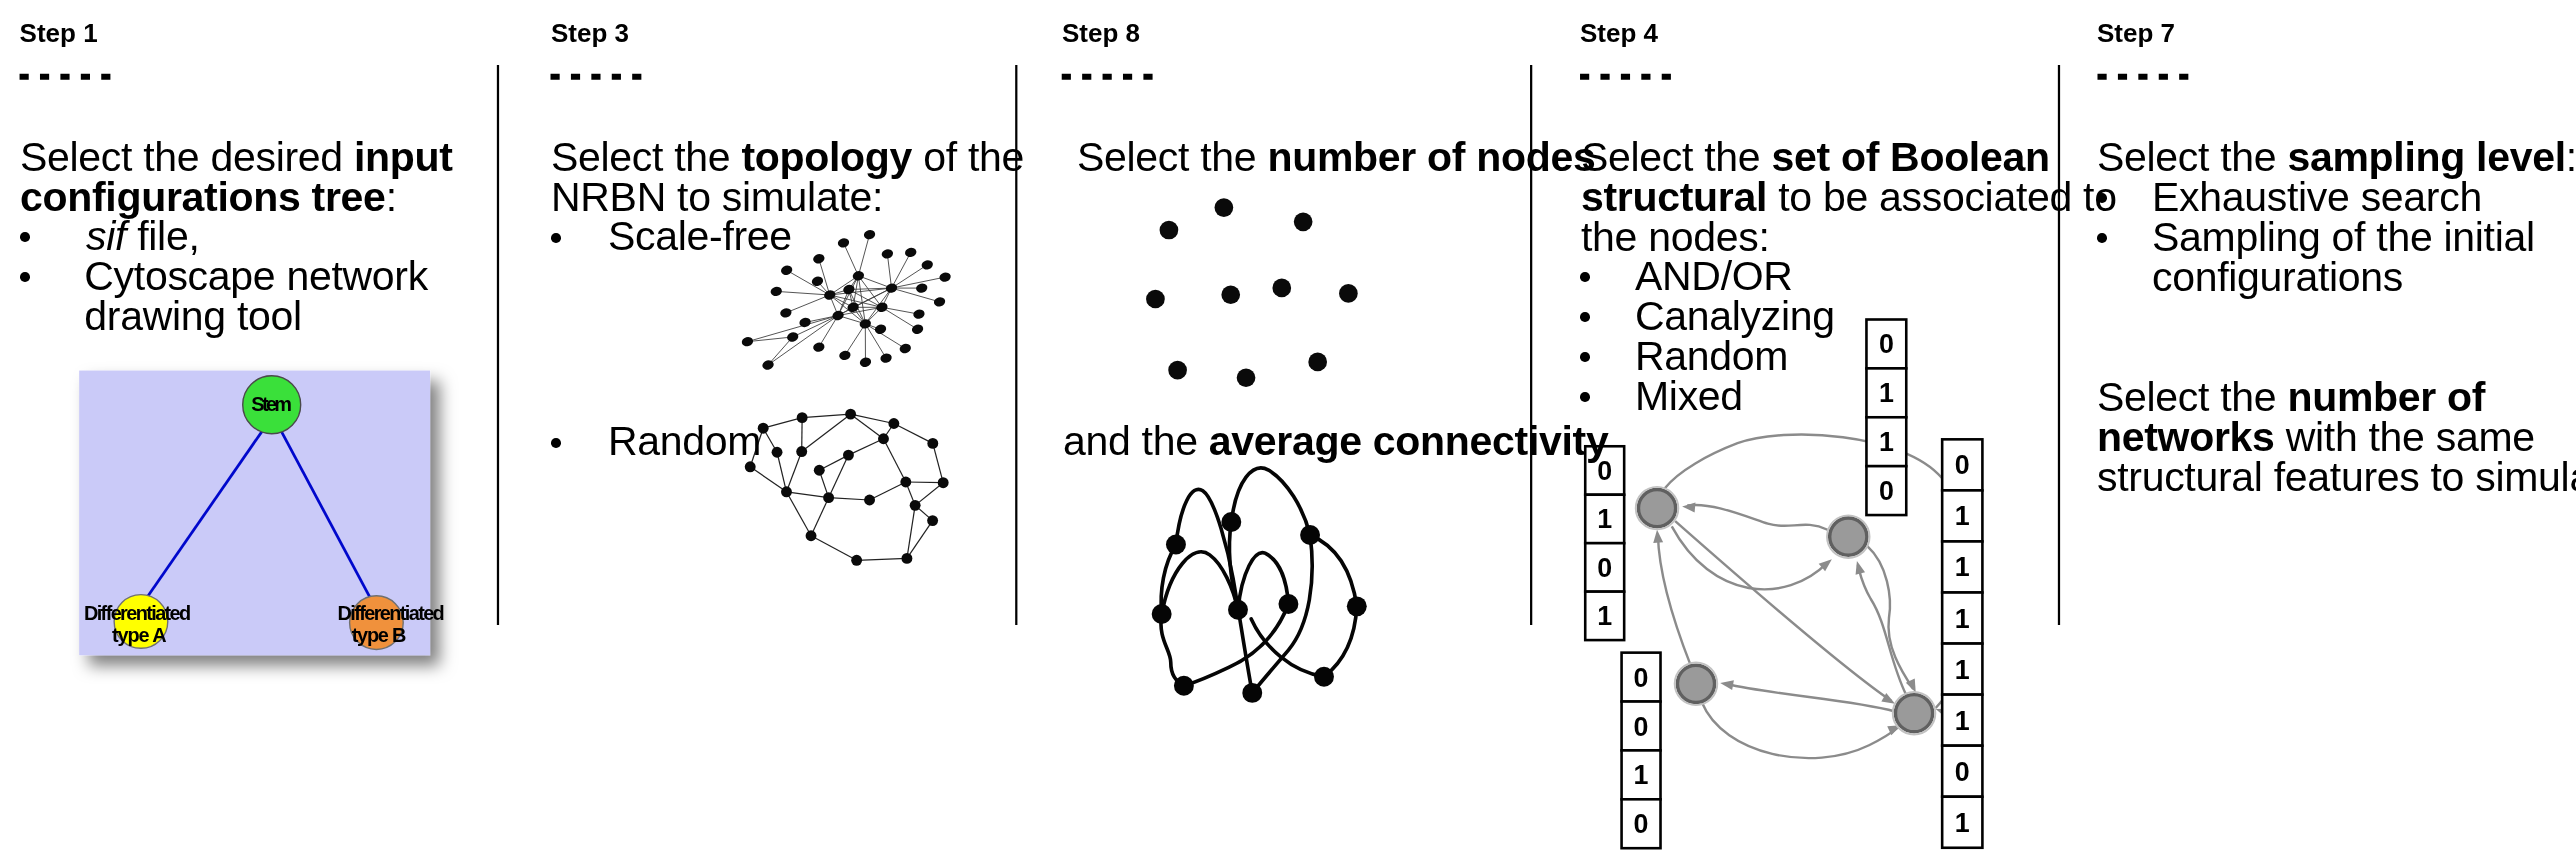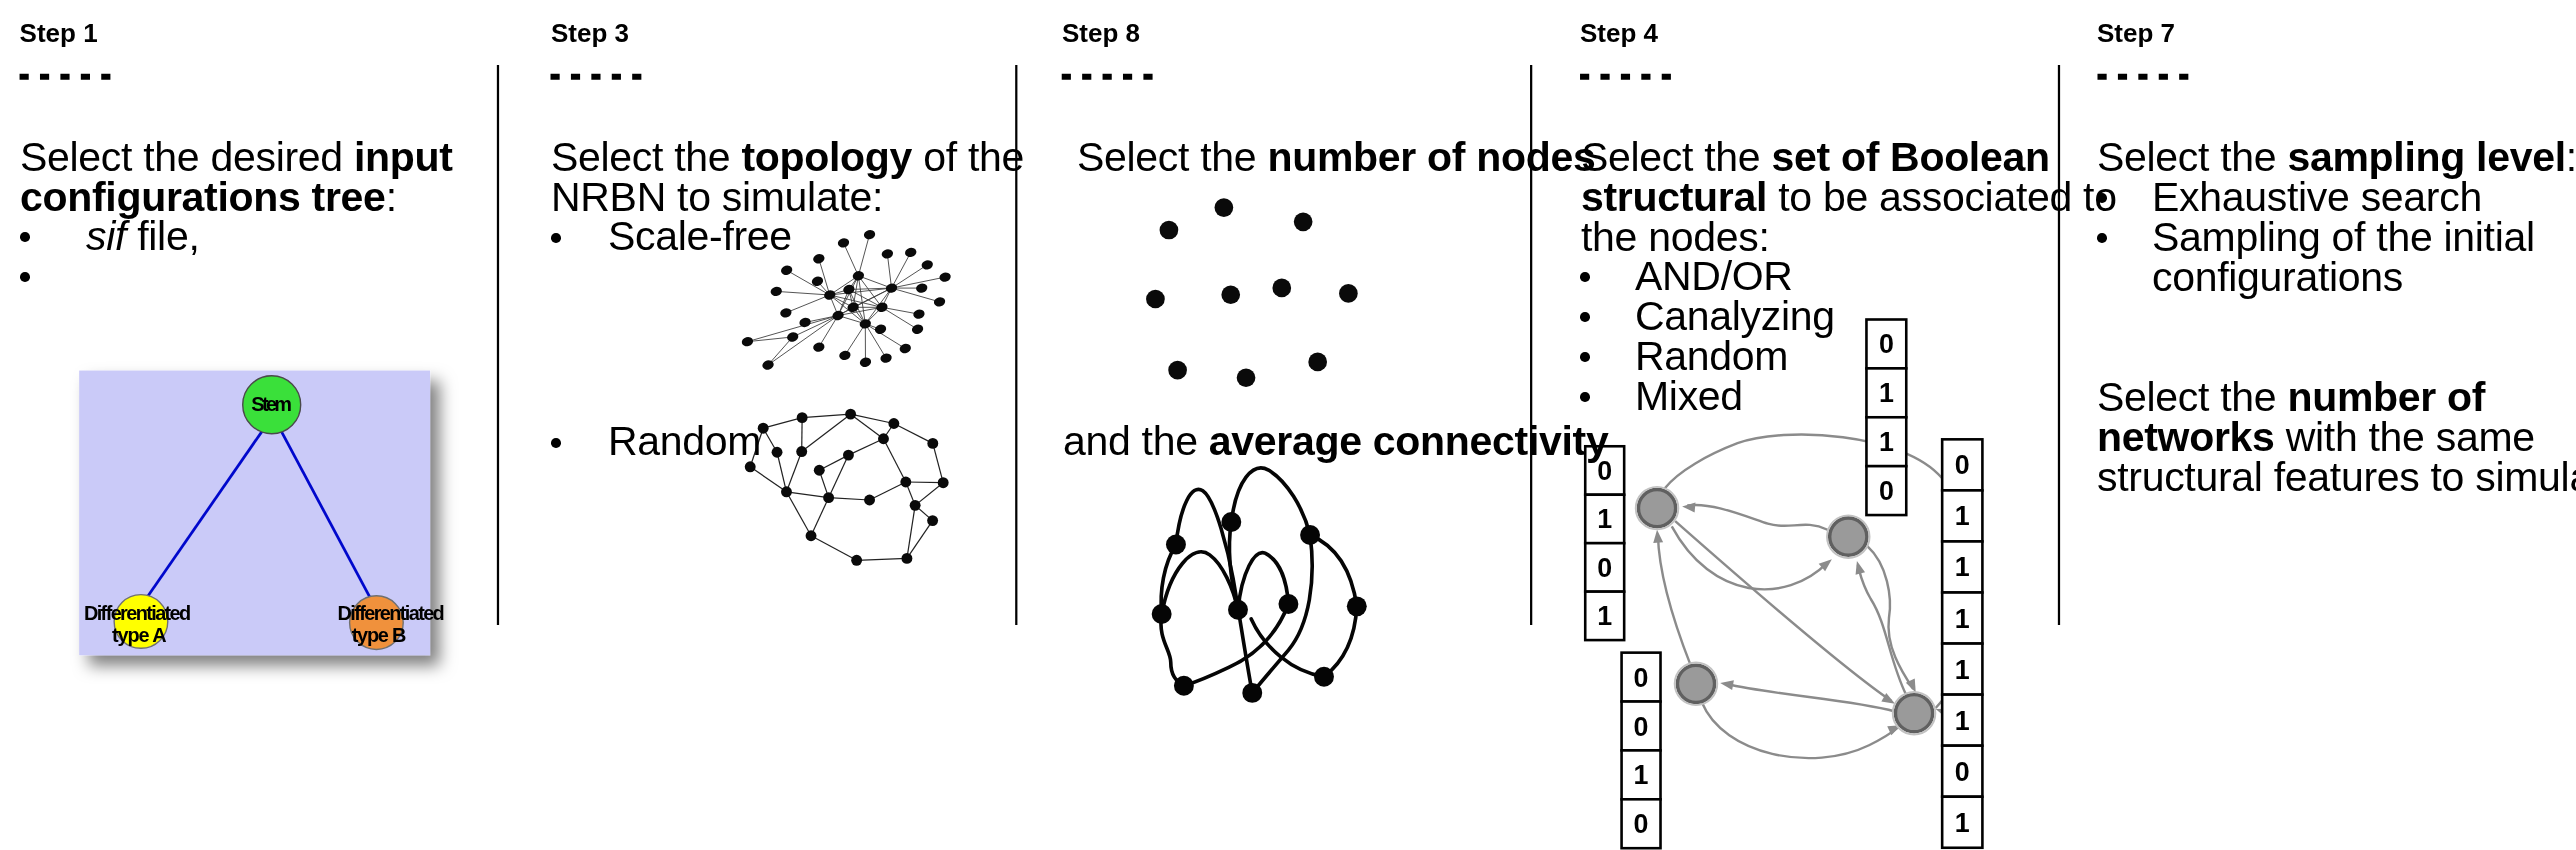--- a/index.html
+++ b/index.html
@@ -296,21 +296,21 @@
     <text x="2267.8" y="902.0" text-anchor="middle" font-size="31" font-weight="bold" fill="#000">0</text>
     <rect x="2244.5" y="920.5" width="46.5" height="59" fill="#fff" stroke="#000" stroke-width="3"></rect>
     <text x="2267.8" y="961.0" text-anchor="middle" font-size="31" font-weight="bold" fill="#000">1</text>
 </svg>
 <div class="h" style="left:19.6px;top:13px"><b>Step 1</b></div>
 <div class="h" style="left:551px;top:13px"><b>Step 3</b></div>
 <div class="h" style="left:1062px;top:13px"><b>Step 8</b></div>
 <div class="h" style="left:1580px;top:13px"><b>Step 4</b></div>
 <div class="h" style="left:2097px;top:13px"><b>Step 7</b></div>
 <div class="t" style="left:20px;top:137px">Select the desired <b>input</b><br><b>configurations tree</b>:</div>
-<div class="t" style="left:86px;top:216px"><i>sif</i>&nbsp;file,<br></div>
+<div class="t" style="left:86px;top:216px"><i>sif</i>&nbsp;file,<br><span style="position:relative;left:-1.7px">Cytoscape network<br>drawing tool</span></div>
 <div class="dot" style="left:20px;top:232px;width:9.7px;height:9.7px"></div>
 <div class="dot" style="left:20px;top:272px;width:9.7px;height:9.7px"></div>
 <div class="t" style="left:551px;top:137px">Select the <b>topology</b> of the<br>NRBN to simulate:</div>
 <div class="t" style="left:608px;top:216px">Scale-free</div>
 <div class="dot" style="left:551px;top:233px;width:9.7px;height:9.7px"></div>
 <div class="t" style="left:608px;top:421px">Random</div>
 <div class="dot" style="left:551px;top:438px;width:9.7px;height:9.7px"></div>
 <div class="t" style="left:1077px;top:137px">Select the <b>number of nodes</b></div>
 <div class="t" style="left:1063px;top:421px">and the <b>average connectivity</b></div>
 <div class="t" style="left:1581px;top:137px">Select the <b>set of Boolean</b><br><b>structural</b> to be associated to<br>the nodes:</div>

